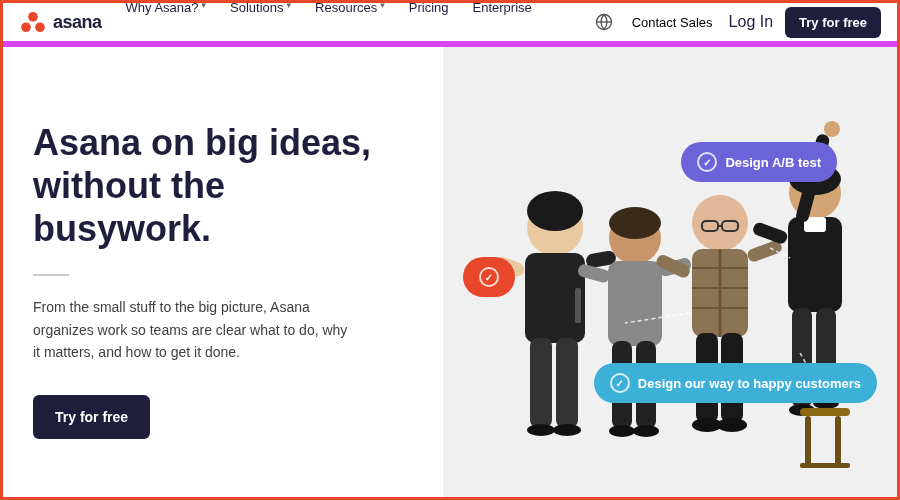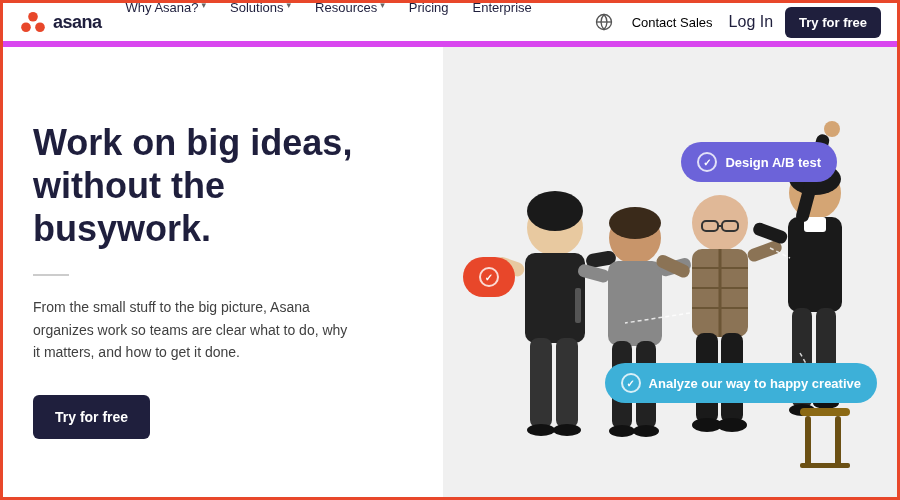--- a/index.html
+++ b/index.html
@@ -269,21 +269,21 @@
     <span class="contact-sales-btn">Contact Sales</span>
     <span class="login-btn">Log In</span>
     <button class="try-free-btn-nav">Try for free</button>
   </div>
 </nav>
 
 <div class="main">
 
   <div class="left-panel">
     <h1 class="headline">
-      <span>Work on big ideas,</span><br>
+      <span>Asana on big ideas,</span><br>
       <span>without the busywork.</span>
     </h1>
     <div class="divider"></div>
     <p class="subtext">From the small stuff to the big picture, Asana organizes work so teams are clear what to do, why it matters, and how to get it done.</p>
     <button class="try-free-btn">Try for free</button>
   </div>
 
   <div class="right-panel">
 
     <div class="figures">
@@ -387,17 +387,17 @@
       <div class="tag-check">✓</div>
       <span>Design A/B test</span>
     </div>
 
     <div class="tag tag-produce">
       <div class="tag-check">✓</div>
     </div>
 
     <div class="tag tag-analyze">
       <div class="tag-check">✓</div>
-      <span>Analyze our way to happy creative</span>
+      <span>Design our way to happy customers</span>
     </div>
 
   </div>
 </div>
 
 </body></html>

